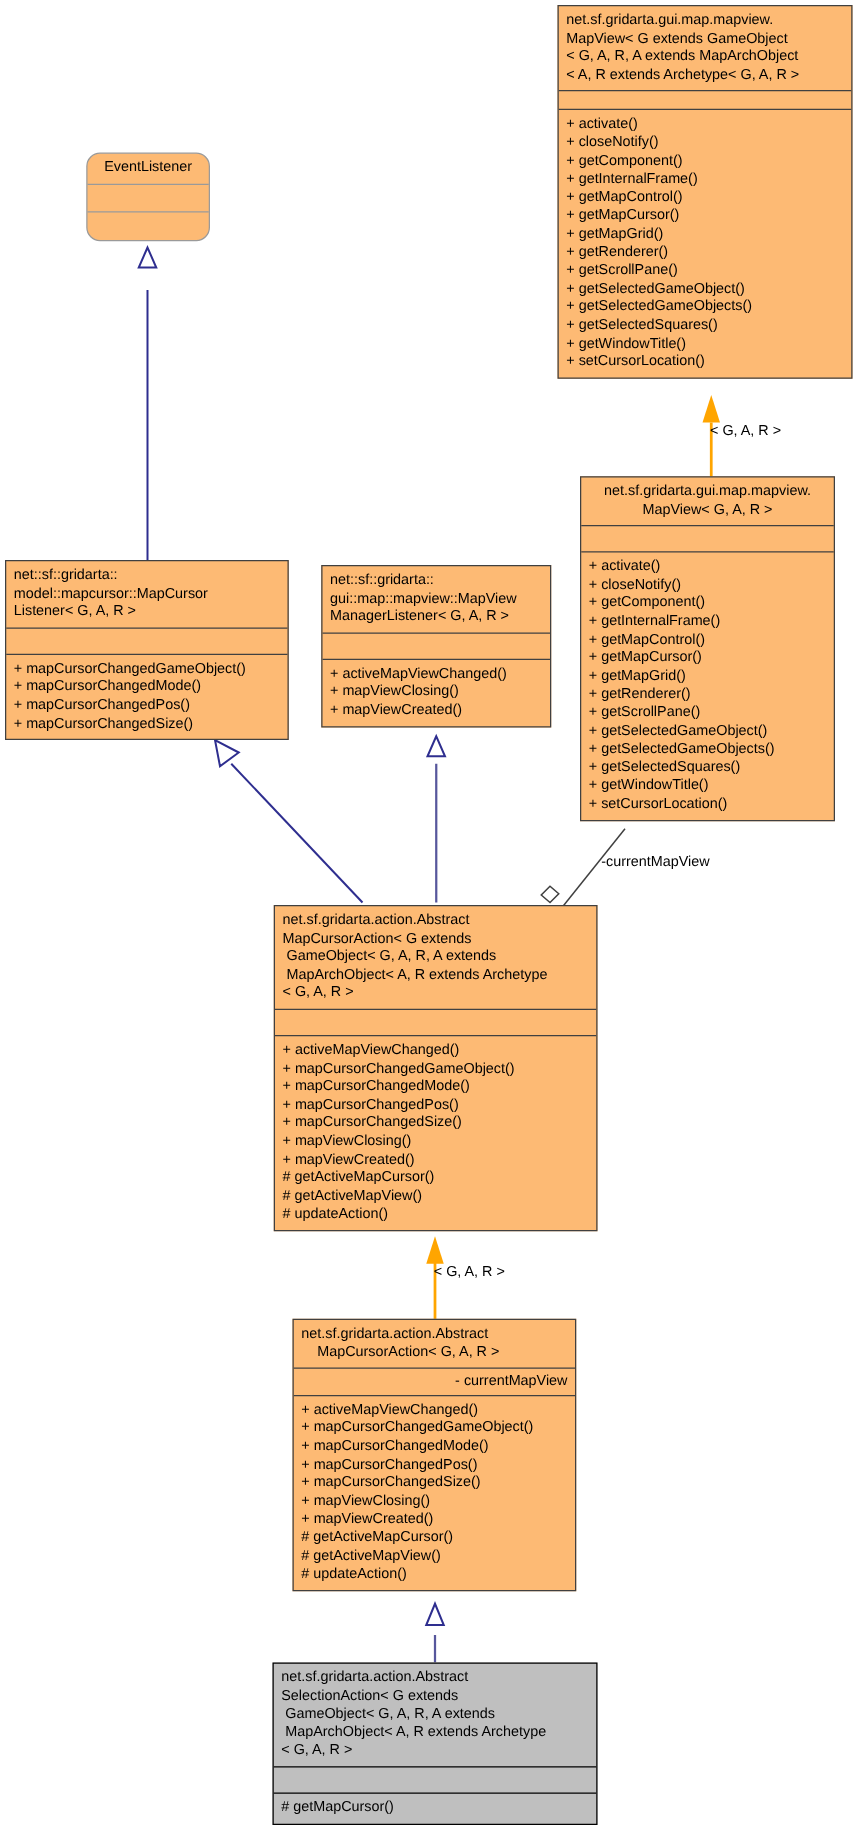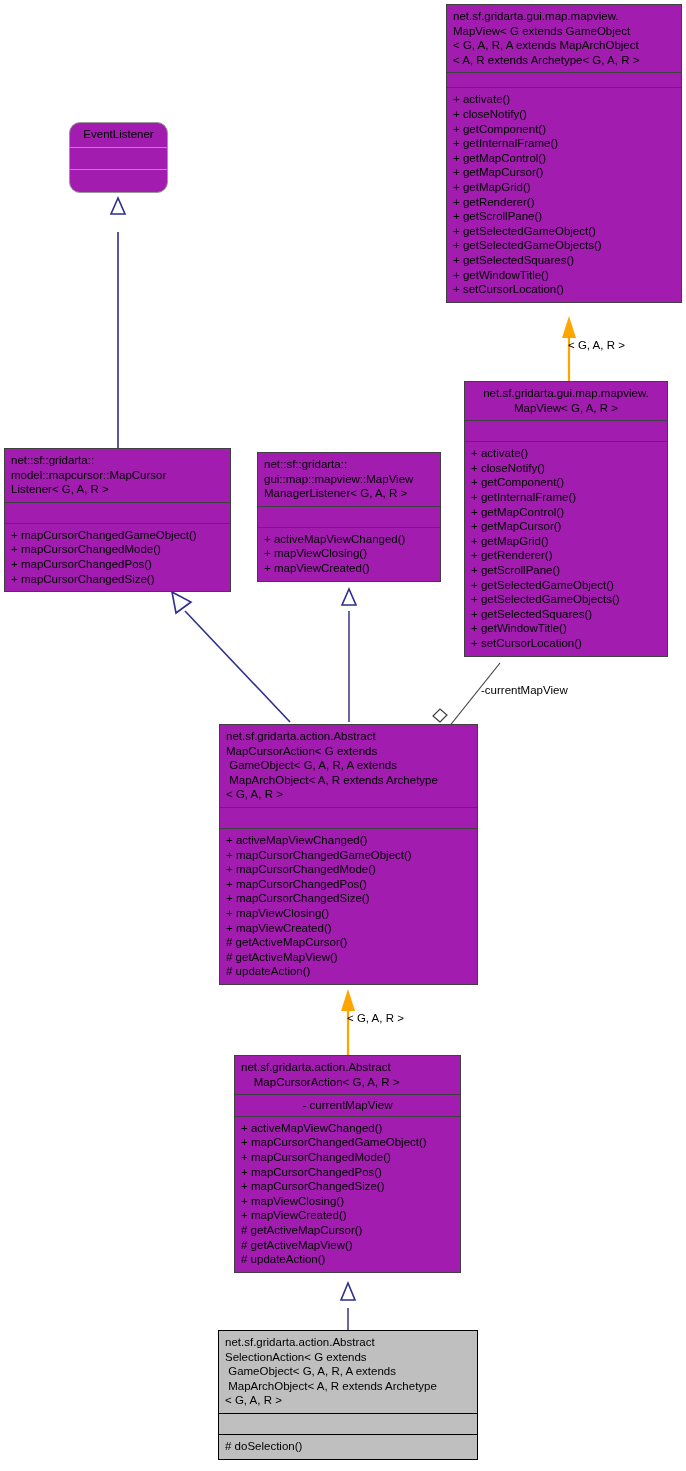--- a/index.html
+++ b/index.html
@@ -11,21 +11,21 @@
     position:relative;
     width:686px;
     height:1471px;
     background:#ffffff;
     overflow:hidden;
   }
   
   .uml-class{
     position:absolute;
     box-sizing:border-box;
-    background:#a21caf;
+    background:#fdba74;
     border:1px solid #404040;
     font-size:11.5px;
     line-height:14.6px;
     color:#000000;
   }
   .uml-class.gray{ background:#bfbfbf; }
   .uml-class.light{ border:1px solid #9a9a9a; }
 
   .uml-name{
     box-sizing:border-box;
@@ -199,36 +199,36 @@
 + mapViewClosing()
 + mapViewCreated()
 # getActiveMapCursor()
 # getActiveMapView()
 # updateAction()</div>
   </div>
 
   <div class="uml-class" style="left:234px; top:1055px; width:227px;">
     <div class="uml-name" style="text-align:left;">net.sf.gridarta.action.Abstract
     MapCursorAction&lt; G, A, R &gt;</div>
-    <div class="uml-attrs" style="text-align:center;">- currentMapView</div>
+    <div class="uml-attrs" style="text-align:right;">- currentMapView</div>
     <div class="uml-ops" style="text-align:left;">+ activeMapViewChanged()
 + mapCursorChangedGameObject()
 + mapCursorChangedMode()
 + mapCursorChangedPos()
 + mapCursorChangedSize()
 + mapViewClosing()
 + mapViewCreated()
 # getActiveMapCursor()
 # getActiveMapView()
 # updateAction()</div>
   </div>
 
   <div class="uml-class gray" style="left:218px; top:1330px; width:260px; border-color:#000000;">
     <div class="uml-name" style="text-align:left;border-bottom-color:#000;">net.sf.gridarta.action.Abstract
 SelectionAction&lt; G extends
  GameObject&lt; G, A, R, A extends
  MapArchObject&lt; A, R extends Archetype
 &lt; G, A, R &gt;</div>
     <div class="uml-attrs" style="height:21px;border-bottom-color:#000;"></div>
-    <div class="uml-ops" style="text-align:left;"># doSelection()</div>
+    <div class="uml-ops" style="text-align:left;"># getMapCursor()</div>
   </div>
 
 </div>
 
 </body></html>

